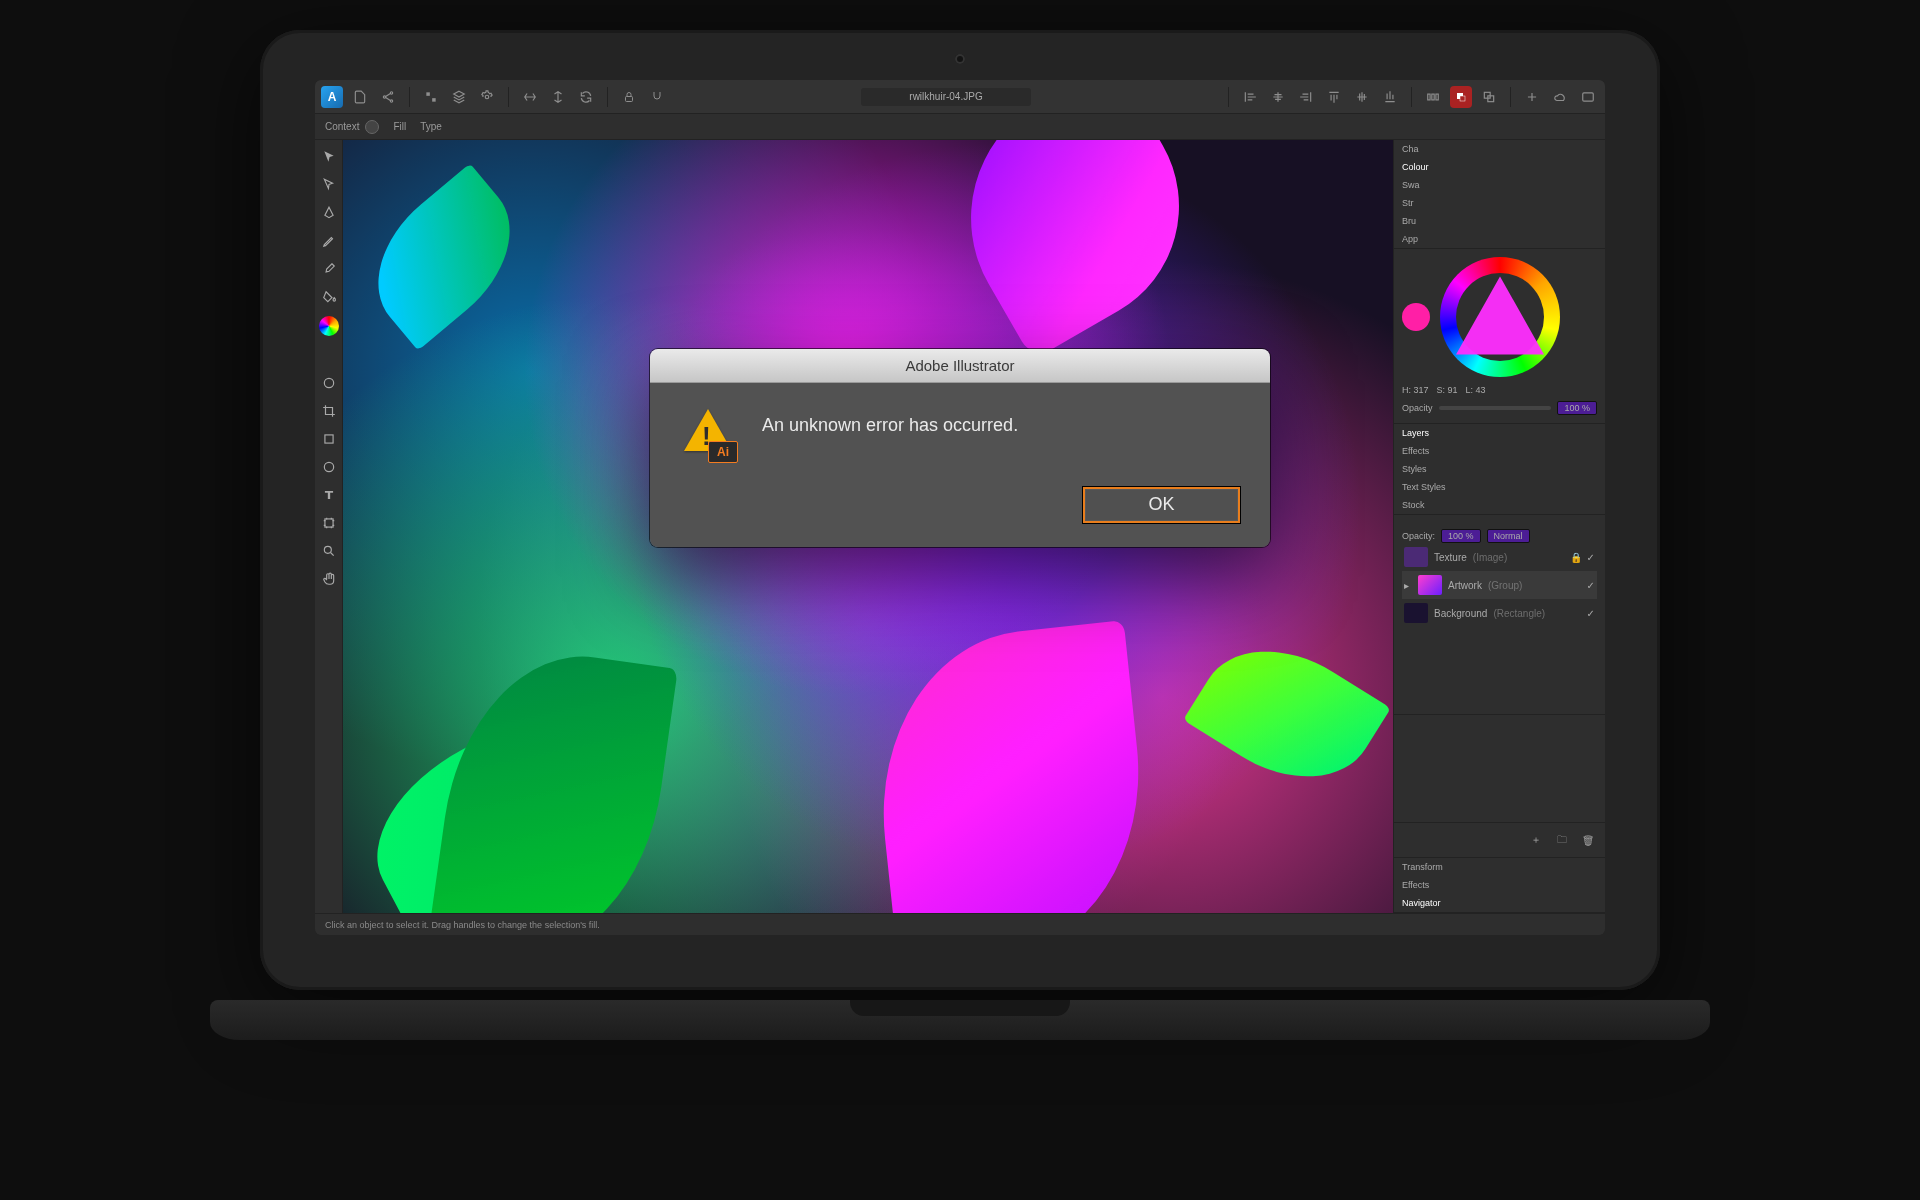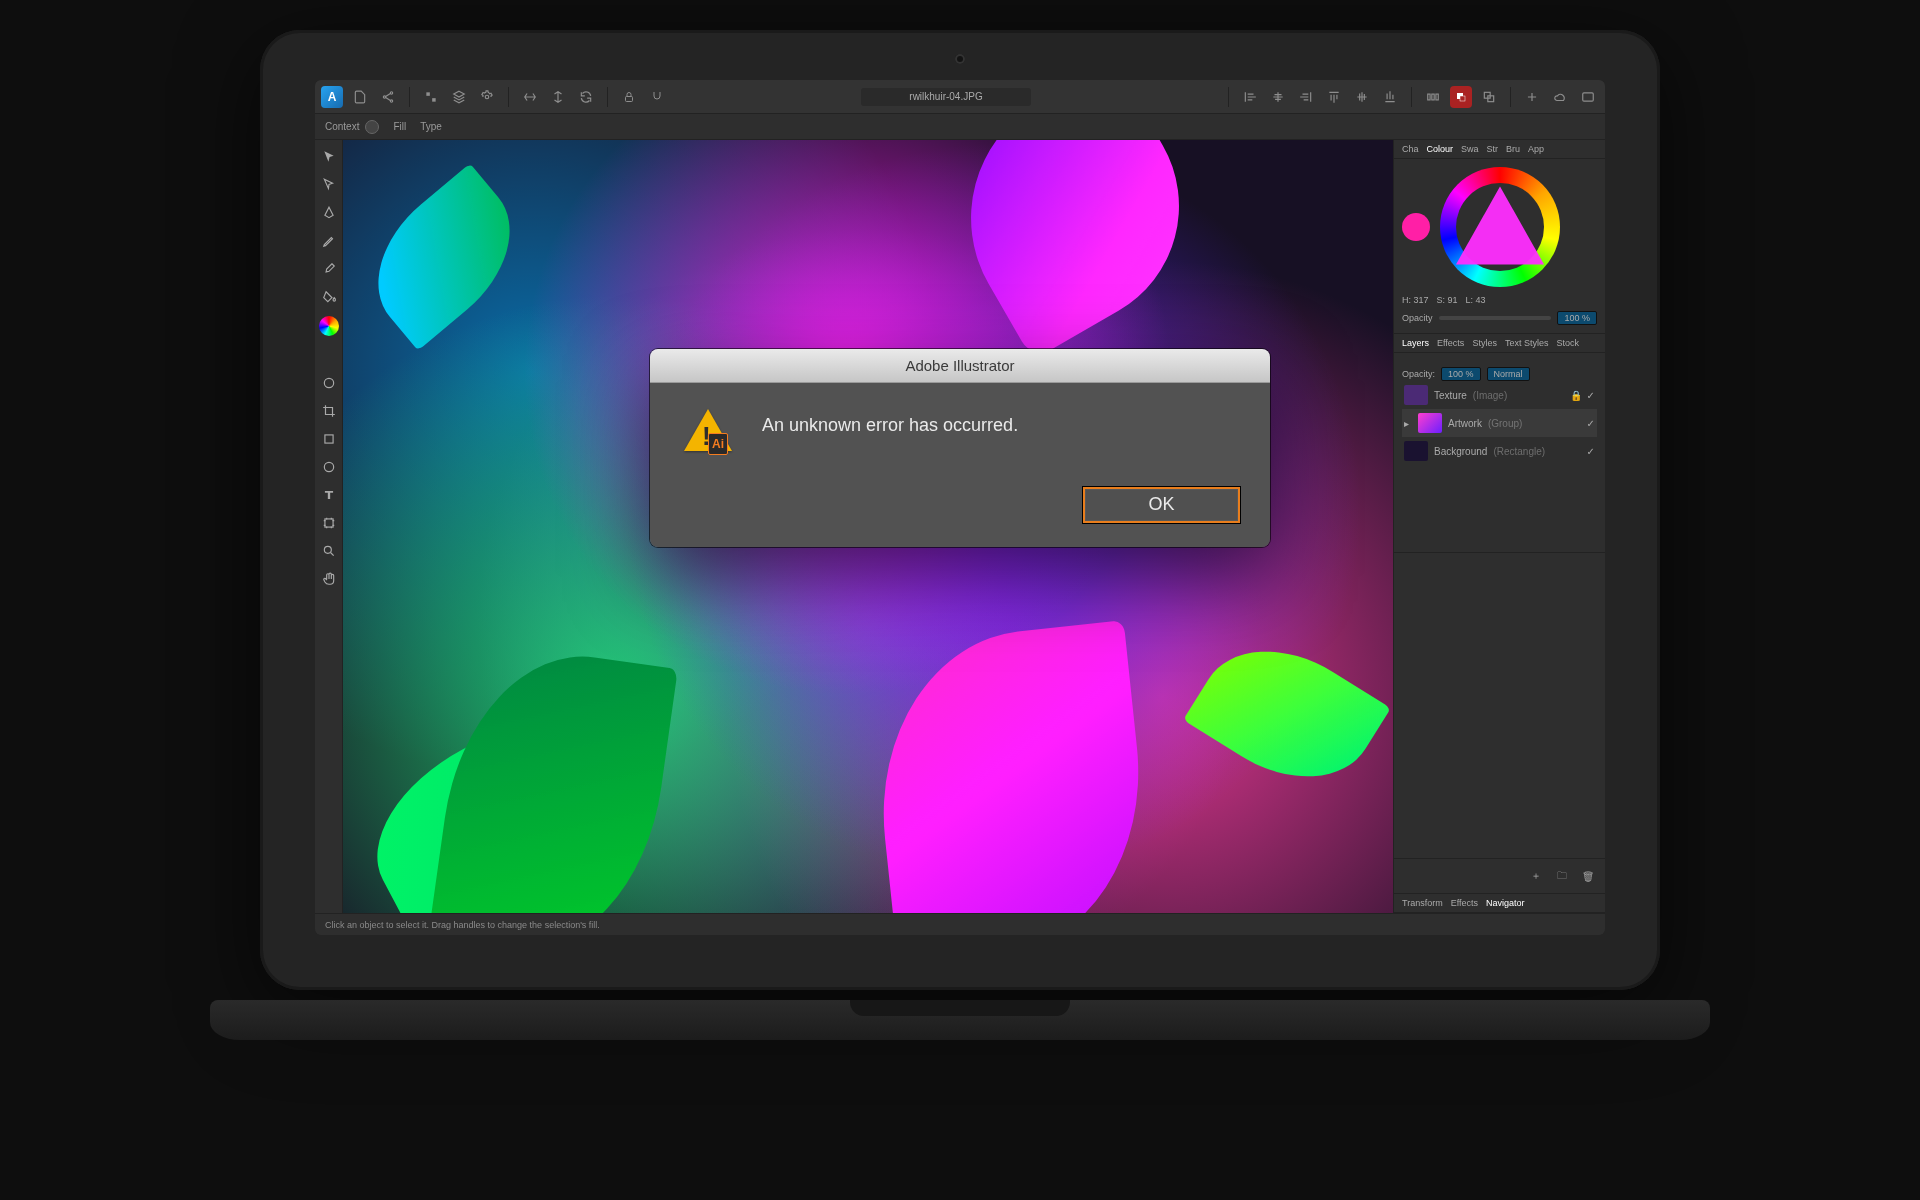--- a/index.html
+++ b/index.html
@@ -190,21 +190,21 @@
 
     
     .panels {
       width: 212px;
       background:#2e2e2e;
       border-left:1px solid #222;
       display:flex;flex-direction:column;
       font-size:10px;
       color:#aaa;
     }
-    .panel-tabs { display:flex; gap:8px; padding:4px 8px; border-bottom:1px solid #222; font-size:9px;}
+    .panel-tabs { display:flex; gap:8px; padding:4px 8px; border-bottom:1px solid #222; font-size:9px;flex-direction:column;}
     .panel-tabs span { cursor:pointer; }
     .panel { padding:8px; border-bottom:1px solid #222;}
     .wheel-wrap{display:flex;align-items:center;gap:10px;}
     .swatch-big{width:28px;height:28px;border-radius:50%;background:#ff1fa6;}
     .wheel {
       width:120px;height:120px;border-radius:50%;
       background:conic-gradient(red,orange,yellow,lime,cyan,blue,magenta,red);
       position:relative;
     }
     .wheel:after{
@@ -273,39 +273,39 @@
       border-left:24px solid transparent;
       border-right:24px solid transparent;
       border-bottom:42px solid #f4b400;
       filter: drop-shadow(0 1px 1px rgba(0,0,0,.4));
     }
     .warn-bang{
       position:absolute;left:18px;top:12px;
       color:#2d2d2d;font-weight:bold;font-size:26px;
     }
     .ai-badge{
-      position:absolute;left:24px;top:24px;
-      width:20px;height:22px;border-radius:2px;
+      position:absolute;left:24px;top:32px;
+      width:30px;height:22px;border-radius:2px;
       background:#2a2a2a;border:1px solid #f47c20;
       color:#f47c20;font-weight:bold;font-size:12px;
       display:flex;align-items:center;justify-content:center;
     }
     .dlg-msg{font-size:18px;color:#eaeaea;padding-top:6px;}
     .dlg-buttons{align-self:flex-end;}
     .ok-btn{
       width:157px;height:36px;
       background:#505050;
       border:2px solid #e97e1d;
       box-shadow: 0 0 0 1px #000, inset 0 0 0 1px rgba(255,255,255,.05);
       color:#eaeaea;font-size:18px;
       display:flex;align-items:center;justify-content:center;
       cursor:pointer;
     }
     .zoom-row{display:flex;align-items:center;gap:6px;margin-top:6px;font-size:9px;}
-    .field{background:#0c4a6e;border:1px solid #111;border-radius:2px;padding:1px 6px;}
+    .field{background:#4c1d95;border:1px solid #111;border-radius:2px;padding:1px 6px;}
   </style>
 </head>
 <body>
 
 <div class="laptop">
   <div class="screen-frame">
     <div class="camera"></div>
 
     <div class="screen">
 

